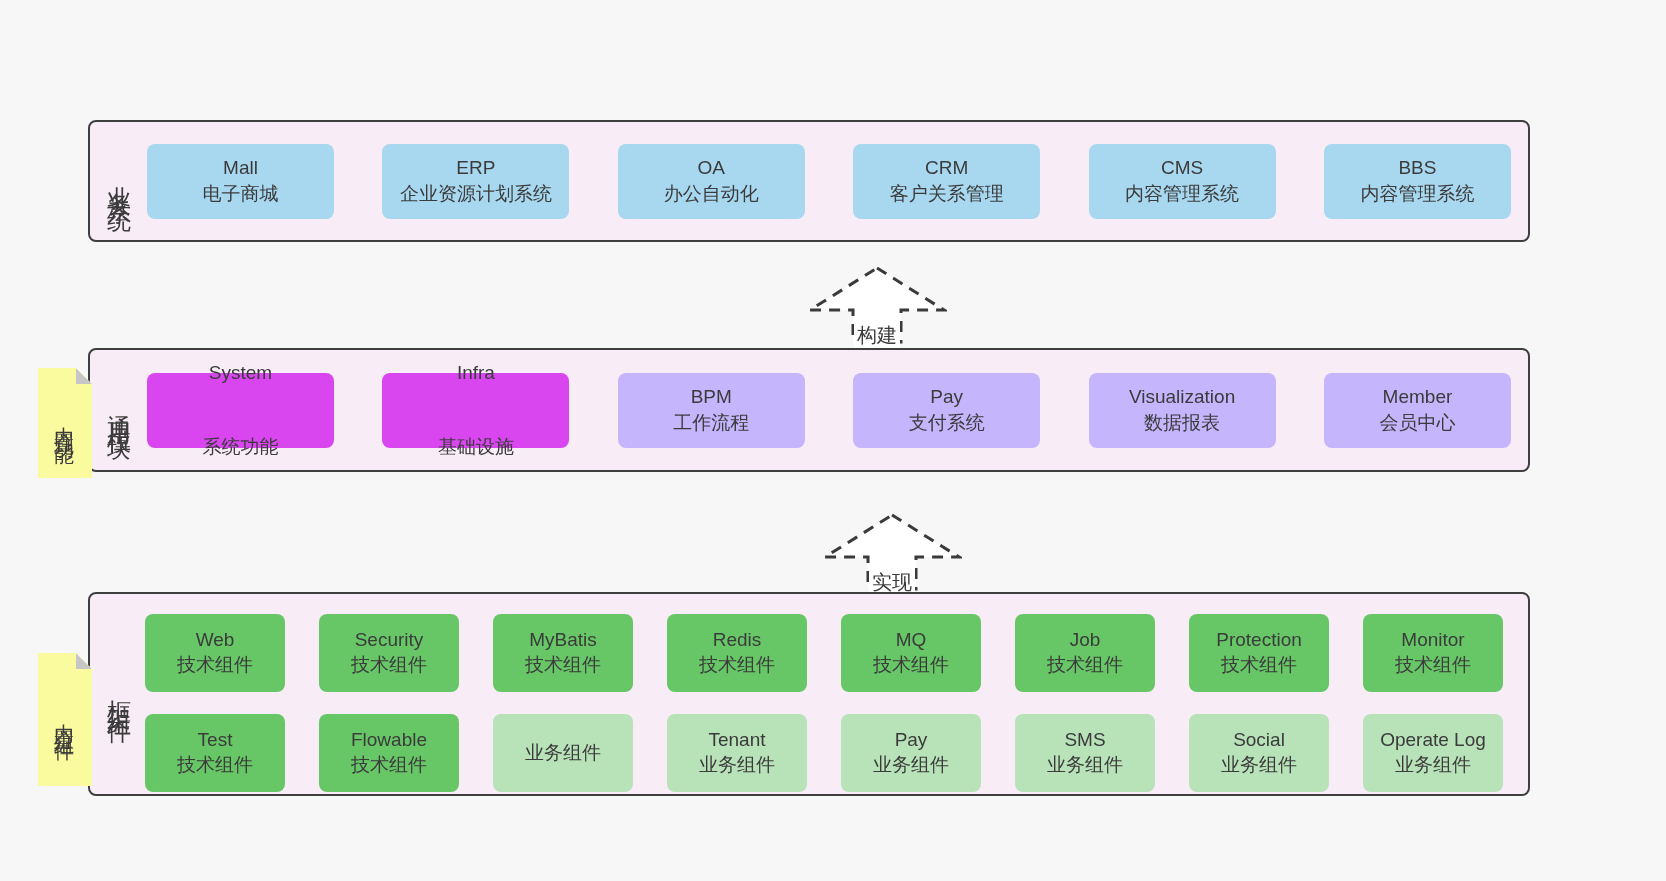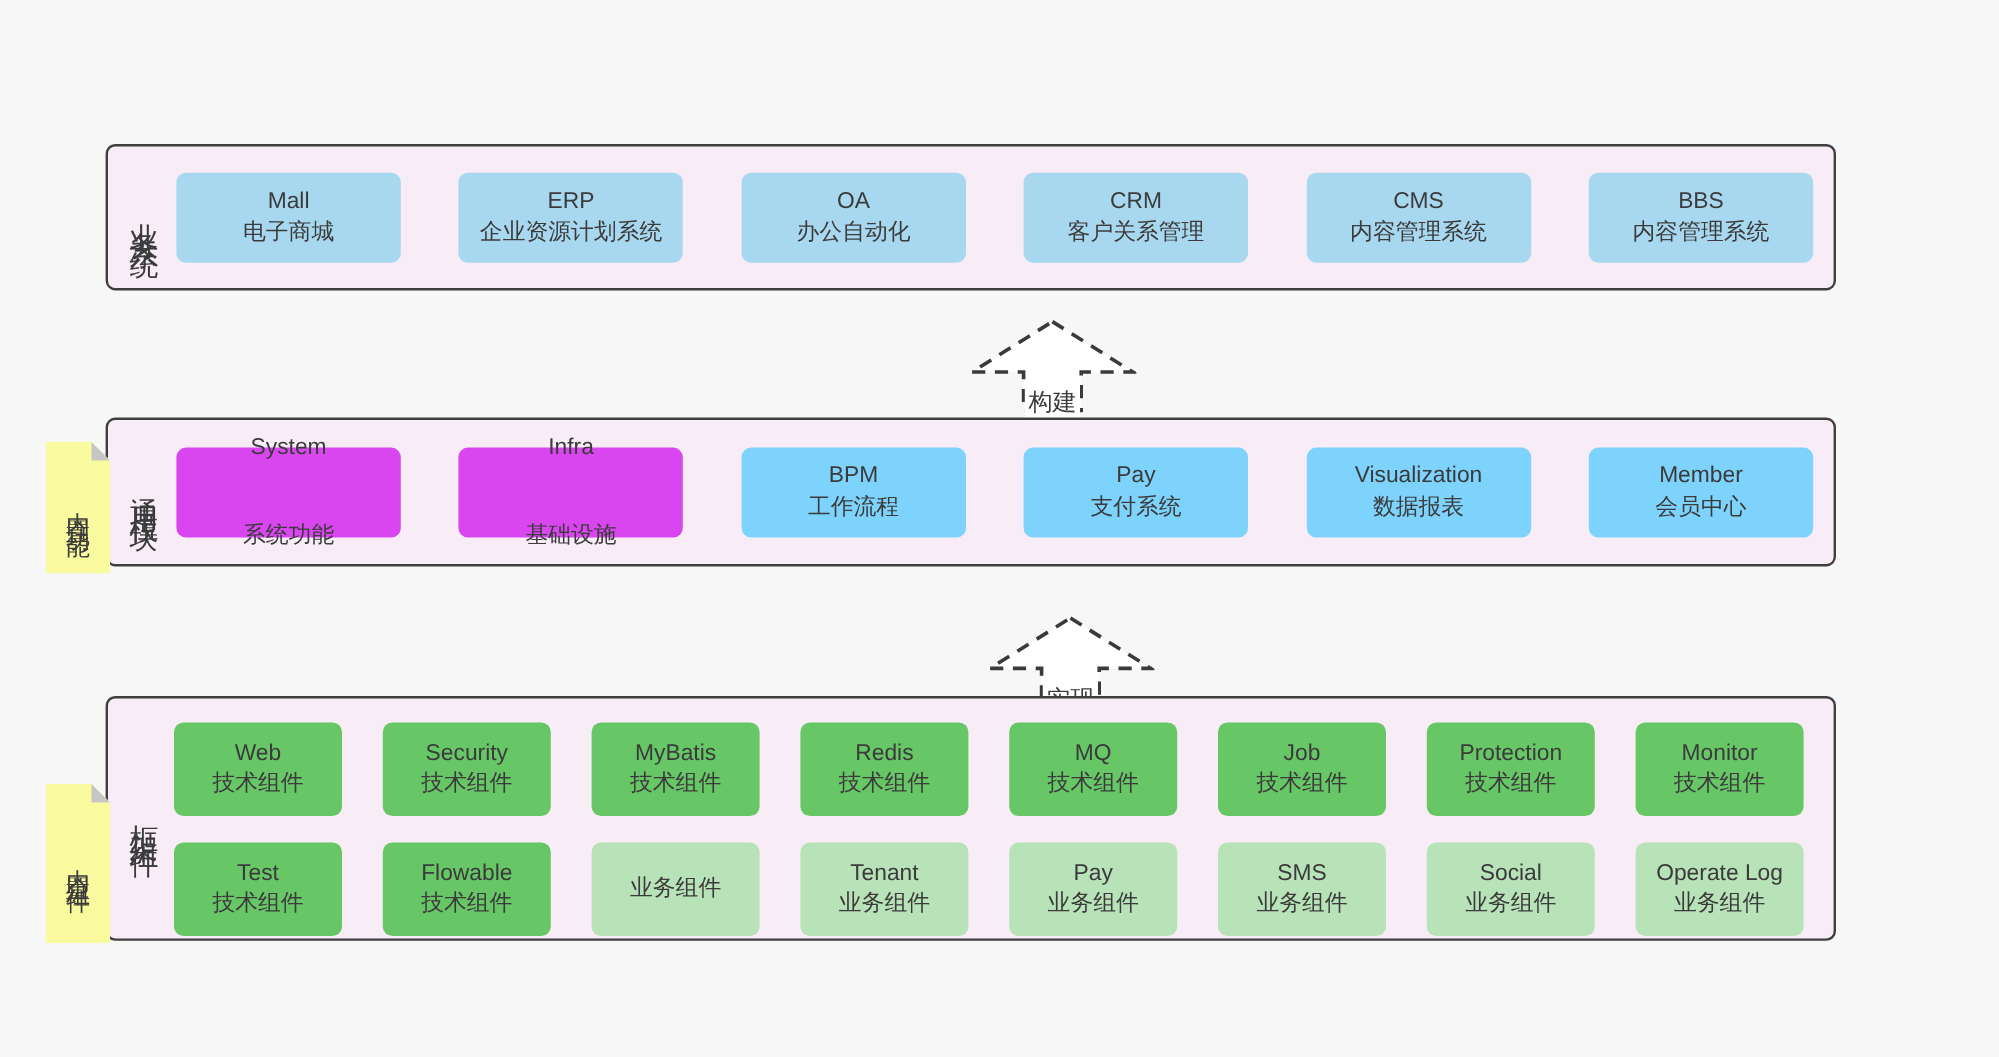--- a/index.html
+++ b/index.html
@@ -16,21 +16,21 @@
     position: absolute;
     left: 88px;
     width: 1442px;
     background: #f8edf6;
     border: 2px solid #3f3f3f;
     border-radius: 8px;
     z-index: 1;
   }
   .layer-business   { top: 120px; height: 122px; }
   .layer-modules    { top: 348px; height: 124px; }
-  .layer-components { top: 580px; height: 204px; }
+  .layer-components { top: 592px; height: 204px; }
 
   .v-label {
     position: absolute;
     left: 10px;
     top: 0;
     bottom: 0;
     width: 38px;
     display: flex;
     align-items: center;
     justify-content: center;
@@ -58,21 +58,21 @@
     display: flex;
     flex-direction: column;
     align-items: center;
     justify-content: center;
     text-align: center;
     font-size: 19px;
     line-height: 1.35;
   }
   .blue  { background: #a8d8f0; }
   .red   { background: #d946ef; gap: 48px; }
-  .pink  { background: #7dd3fc; }
+  .pink  { background: #c4b5fd; }
   .green { background: #67c767; }
   .green-light { background: #b8e2b8; }
 
   .grid-rows {
     position: absolute;
     left: 55px;
     right: 25px;
     top: 20px;
     display: flex;
     flex-direction: column;

